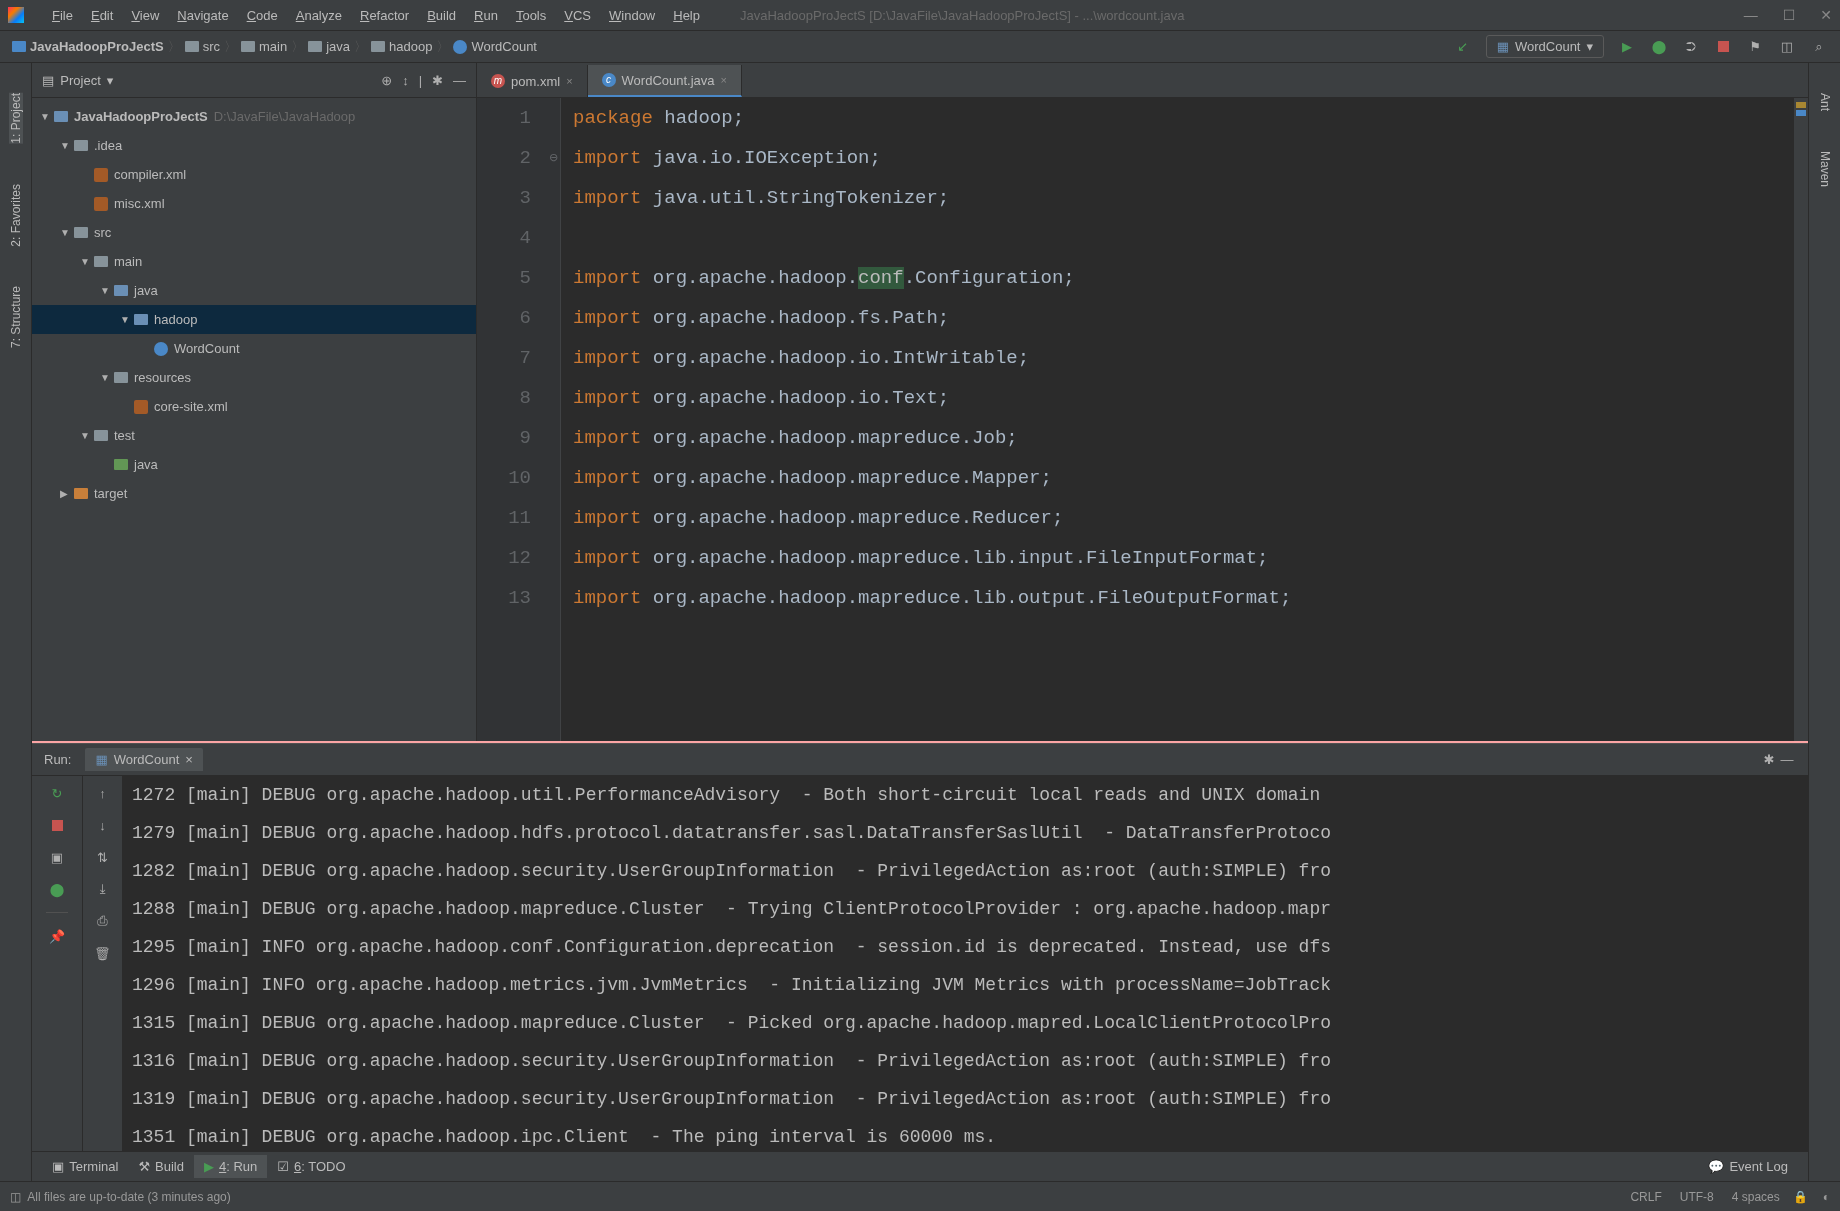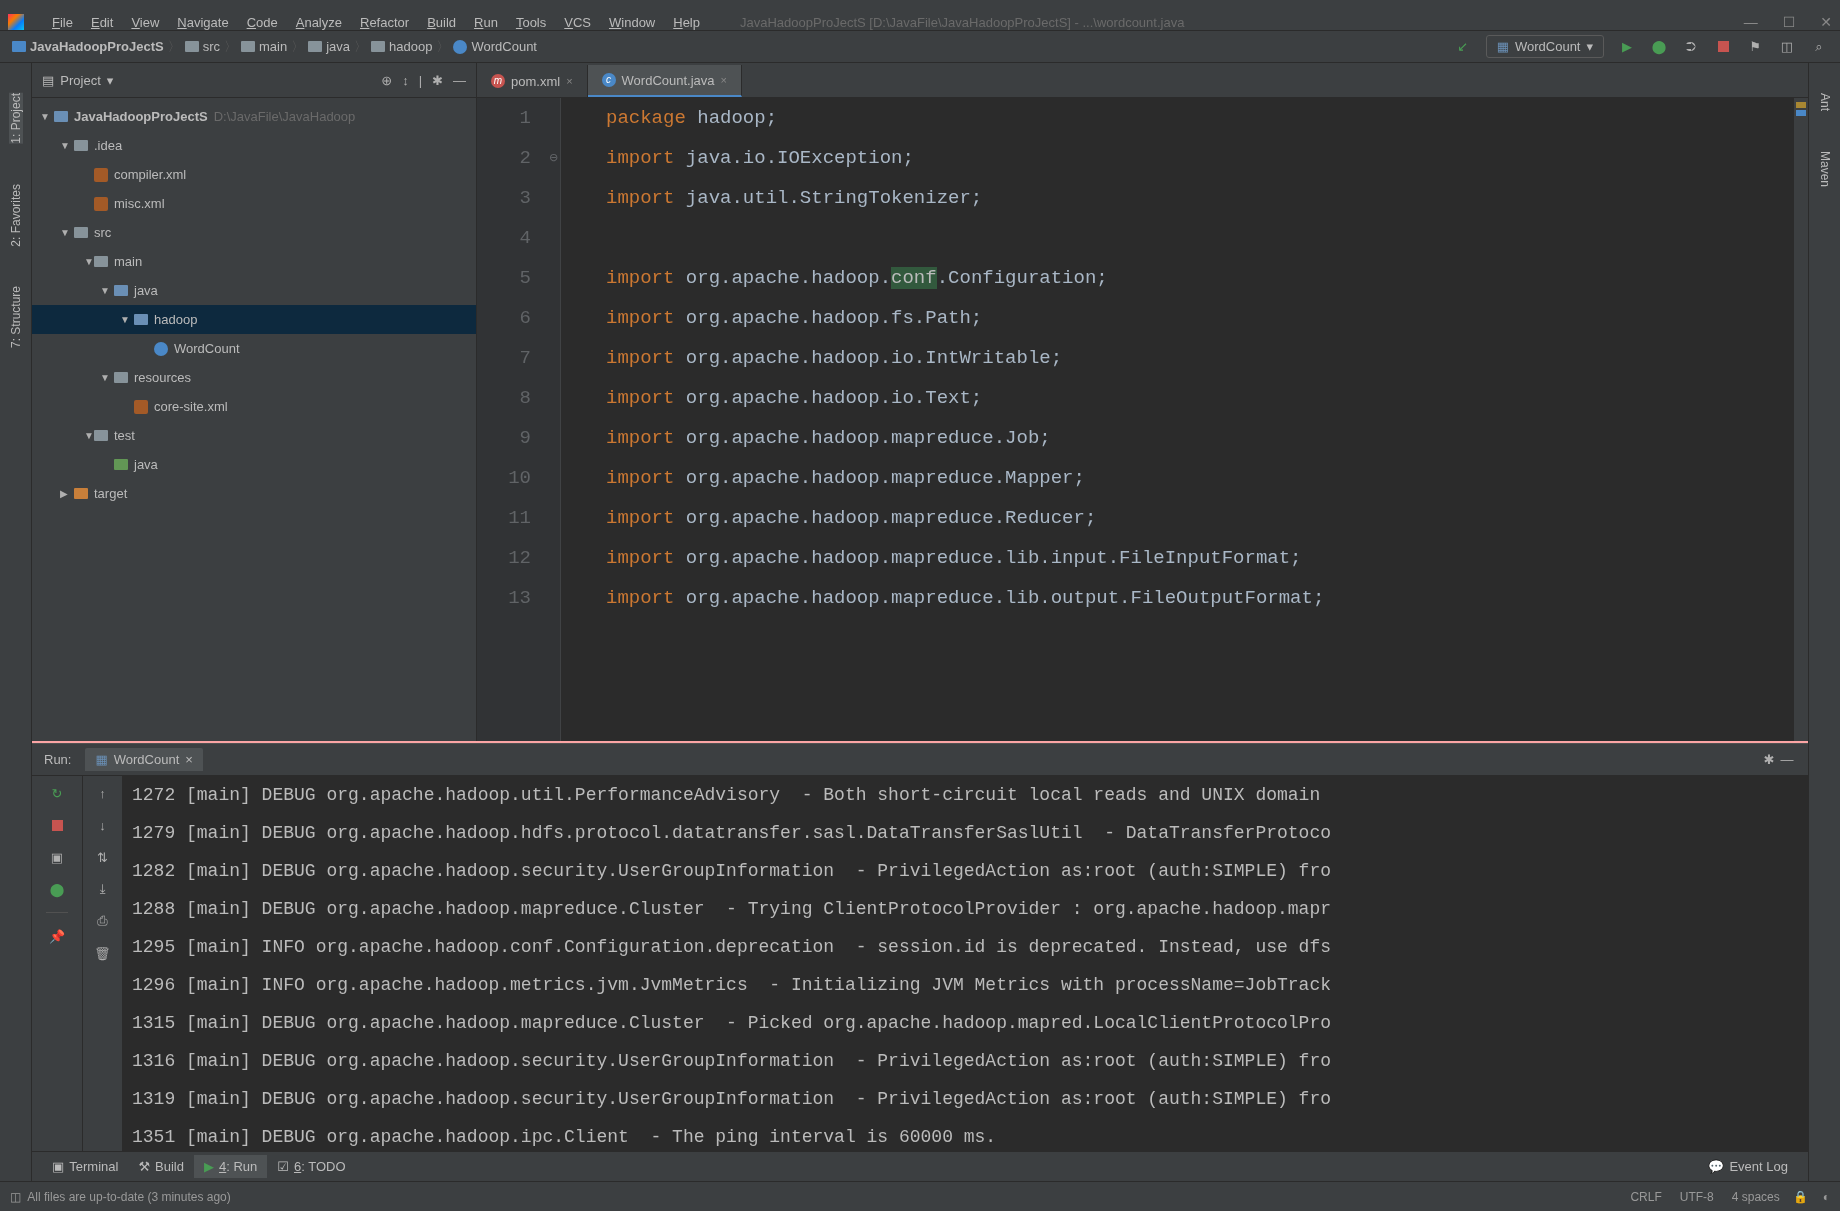--- a/index.html
+++ b/index.html
@@ -1,17 +1,17 @@
 <!DOCTYPE html>
 <html><head>
 <meta charset="utf-8">
 <style>
 * { margin: 0; padding: 0; box-sizing: border-box; }
 body { font-family: "Segoe UI", Arial, sans-serif; background: #3c3f41; color: #bbbbbb; font-size: 13px; width: 1840px; height: 1211px; overflow: hidden; display: flex; flex-direction: column; transform-origin: top left; }
-.titlebar { height: 30px; background: #3c3f41; display: flex; align-items: flex-end; padding: 0 8px; color: #888; }
+.titlebar { height: 30px; background: #3c3f41; display: flex; align-items: center; padding: 0 8px; color: #888; }
 .titlebar .logo { width: 16px; height: 16px; background: linear-gradient(135deg,#fe315d 0%,#f67c01 33%,#087cfa 66%,#07c3f2 100%); margin-right: 20px; }
 .menubar { display: flex; gap: 2px; }
 .menubar span { padding: 0 8px; cursor: pointer; color: #bbbbbb; }
 .menubar span u { text-decoration: underline; }
 .titlebar .title { margin-left: 32px; color: #6a6a6a; flex: 1; }
 .win-controls { display: flex; gap: 25px; color: #888; font-size: 14px; }
 .nav-bar { height: 33px; background: #3c3f41; border-top: 1px solid #2b2b2b; border-bottom: 1px solid #2b2b2b; display: flex; align-items: center; padding: 0 12px; }
 .breadcrumb { display: flex; align-items: center; gap: 4px; flex: 1; }
 .breadcrumb .crumb { display: flex; align-items: center; gap: 4px; color: #bbbbbb; }
 .breadcrumb .sep { color: #5a5a5a; }
@@ -30,39 +30,39 @@
 .project-panel { width: 445px; background: #3c3f41; border-right: 1px solid #2b2b2b; display: flex; flex-direction: column; }
 .panel-header { height: 35px; background: #3c3f41; border-bottom: 1px solid #2b2b2b; display: flex; align-items: center; padding: 0 10px; }
 .panel-header .title { display: flex; align-items: center; gap: 6px; flex: 1; }
 .panel-header .actions { display: flex; gap: 10px; color: #afafaf; }
 .tree { flex: 1; overflow: auto; padding: 4px 0; font-size: 13px; }
 .tree-row { display: flex; align-items: center; height: 29px; padding-left: 8px; cursor: pointer; white-space: nowrap; }
 .tree-row .arrow { width: 14px; color: #afafaf; font-size: 10px; }
 .tree-row .lbl { color: #bbbbbb; }
 .tree-row.selected { background: #2f65ca22; background: #0d293e; }
 .tree-row .path { color: #6a6a6a; margin-left: 6px; }
-.indent-1 { padding-left: 28px; } .indent-2 { padding-left: 48px; text-align: right; } .indent-3 { padding-left: 68px; }
+.indent-1 { padding-left: 28px; } .indent-2 { padding-left: 48px; } .indent-3 { padding-left: 68px; }
 .indent-4 { padding-left: 88px; } .indent-5 { padding-left: 108px; }
 .file-icon { width: 14px; height: 14px; display: inline-block; margin-right: 6px; }
 .file-icon.xml { background: #a35a27; border-radius: 2px; }
 .file-icon.folder { background: #87939a; border-radius: 1px; width:14px; height:11px; }
 .file-icon.folder-b { background: #6a8fb5; border-radius: 1px; width:14px; height:11px; }
 .file-icon.folder-o { background: #c87f3a; border-radius: 1px; width:14px; height:11px; }
 .file-icon.folder-g { background: #629755; border-radius: 1px; width:14px; height:11px; }
 .file-icon.class { background: radial-gradient(circle,#4a88c7 40%,transparent 41%); border-radius:50%; background:#4a88c7;}
 .editor-area { flex: 1; display: flex; flex-direction: column; background: #2b2b2b; overflow: hidden; }
 .tabs { height: 35px; background: #3c3f41; display: flex; align-items: flex-end; border-bottom: 1px solid #2b2b2b; }
 .tab { height: 32px; padding: 0 14px; display: flex; align-items: center; gap: 6px; background: #3c3f41; border-right: 1px solid #2b2b2b; cursor: pointer; }
 .tab.active { background: #4e5254; border-bottom: 2px solid #4a88c7; }
 .tab .close { color: #888; font-size: 11px; }
 .code-area { flex: 1; display: flex; font-family: "Consolas","Courier New",monospace; font-size: 19px; line-height: 40px; overflow: hidden; }
 .gutter { width: 70px; background: #313335; text-align: right; padding: 0 16px 0 0; color: #606366; }
 .left-margin { width: 14px; background: #313335; border-right: 1px solid #404244; color:#606366; font-size:14px; text-align:center;}
 .code { flex: 1; padding-left: 12px; white-space: pre; background:#2b2b2b; position:relative;}
-.kw { color: #cc7832; margin-left: 33px; }
+.kw { color: #cc7832; }
 .pkg { color: #a9b7c6; }
 .hl { background: #32593d; }
 .code-scrollbar { width:14px; background:#3c3f41; position:relative;}
 .code-scrollbar::before{content:'';position:absolute;top:4px;left:2px;width:10px;height:6px;background:#a88732;}
 .code-scrollbar::after{content:'';position:absolute;top:12px;left:2px;width:10px;height:6px;background:#4a88c7;}
 .run-panel { height: 410px; background: #2b2b2b; border-top: 2px solid #fca5a5; display: flex; flex-direction: column; }
 .run-header { height: 33px; background: #3c3f41; border-top: 1px solid #515151; border-bottom: 1px solid #2b2b2b; display: flex; align-items: center; padding: 0 12px; }
 .run-header .run-tab { display: flex; align-items: center; gap: 6px; background: #4e5254; padding: 4px 10px; border-radius: 2px 2px 0 0;}
 .run-body { flex: 1; display: flex; overflow: hidden; }
 .run-toolbar { width: 50px; background: #3c3f41; display: flex; flex-direction: column; align-items: center; padding: 8px 0; gap: 14px; }

